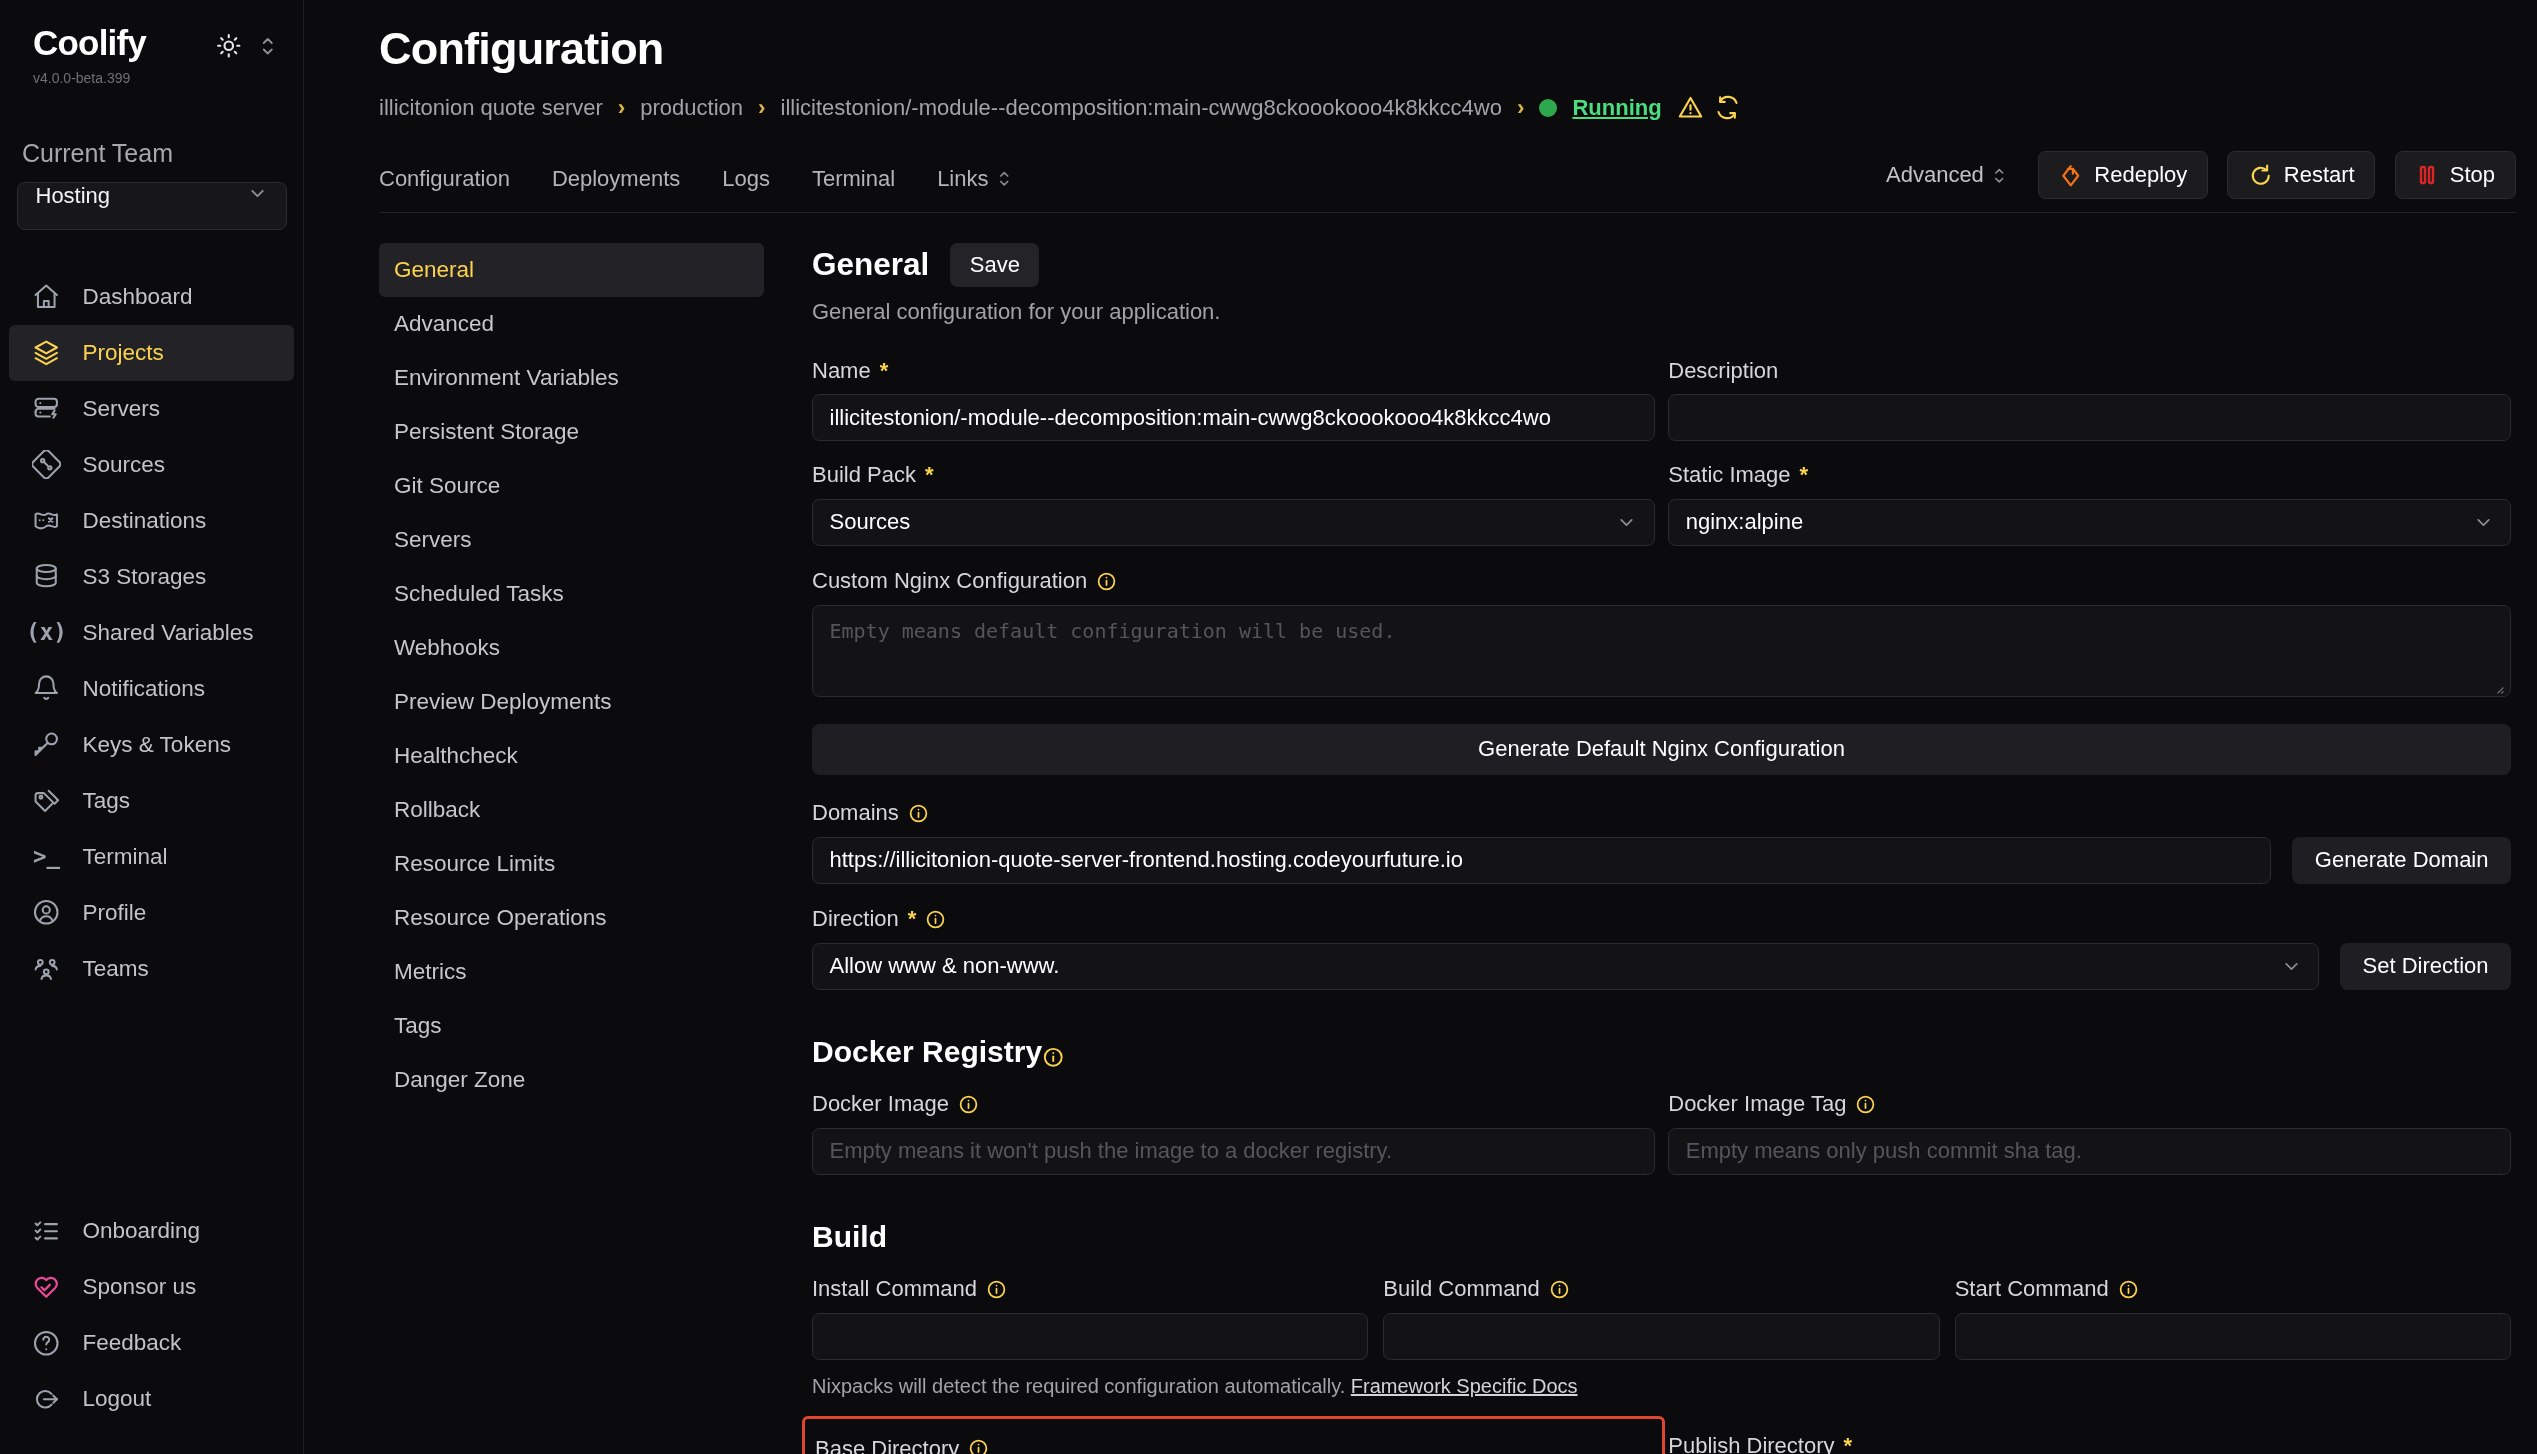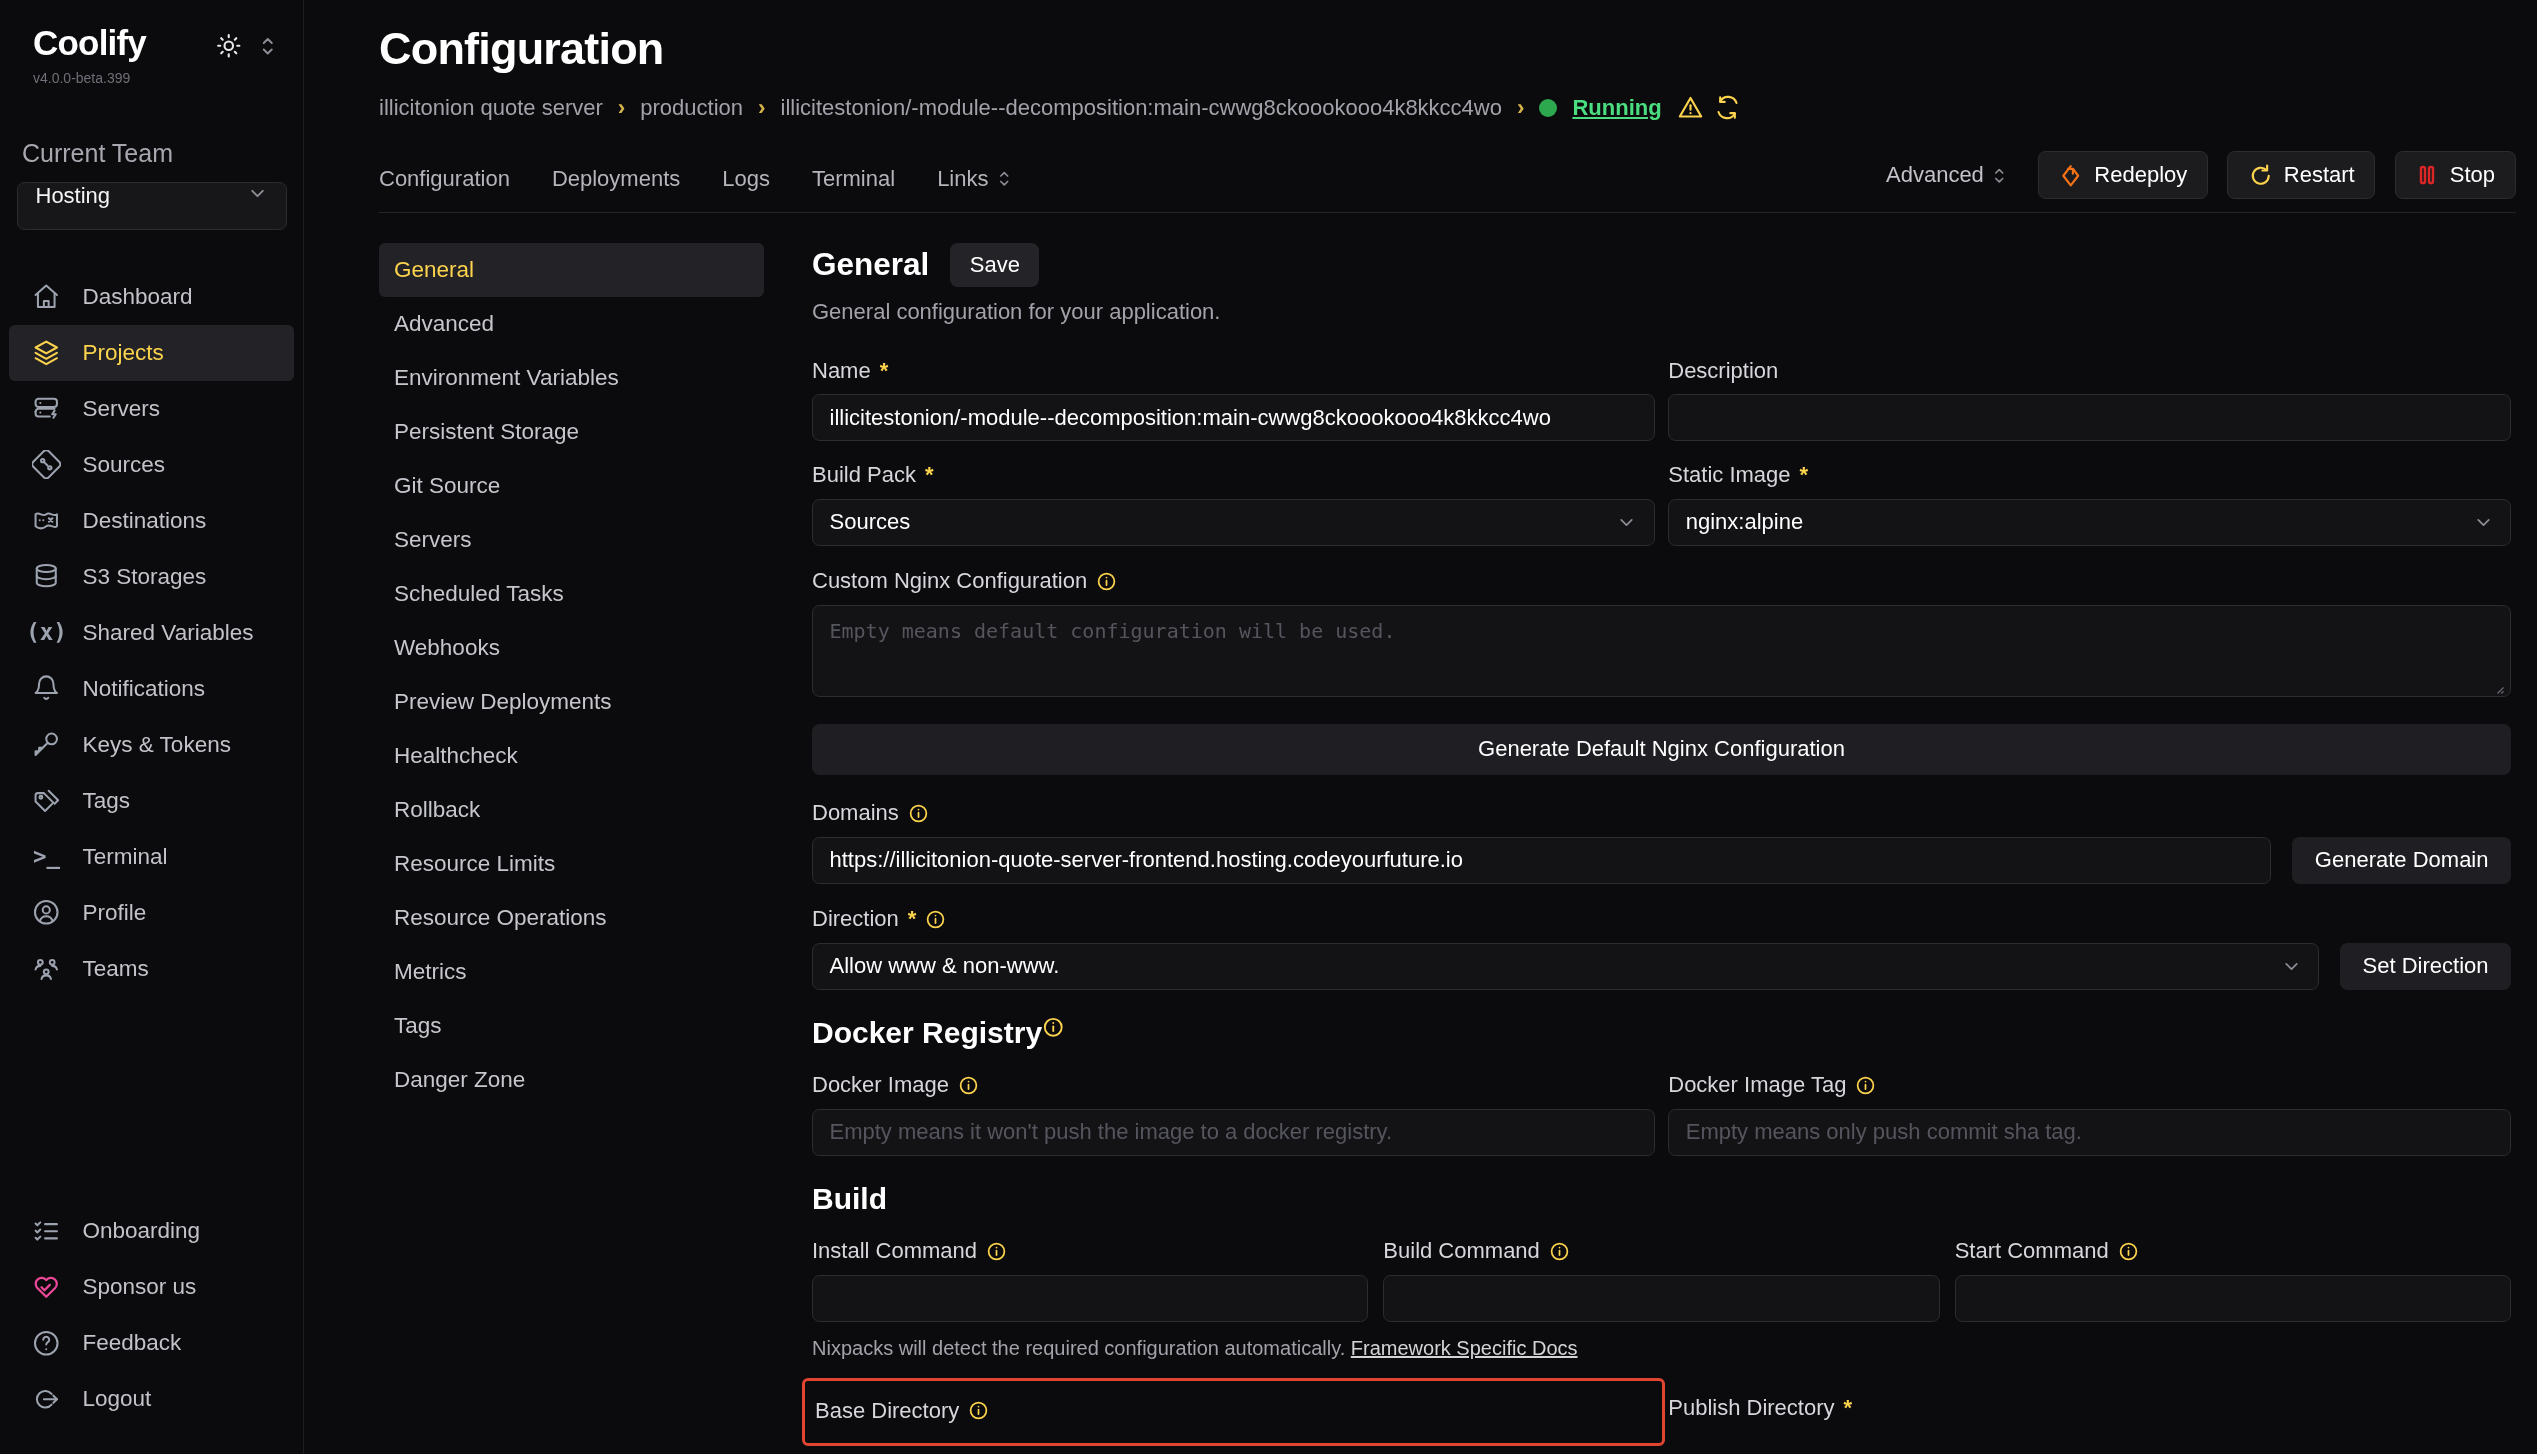--- a/index.html
+++ b/index.html
@@ -112,21 +112,21 @@
   .resize-glyph { position:absolute; right:6px; bottom:7.5px; color:#6a6a72; }
 
   .btn-wide {
     margin-top:21px; width:100%; height:51px; background:#1f1f23; border-radius:7.5px;
     display:flex; align-items:center; justify-content:center; color:#fff; font-size:22px; cursor:pointer;
   }
   .row-btn { display:flex; gap:21px; align-items:center; }
   .row-btn .tin, .row-btn .sel { flex:1; }
   .side-btn { flex:none; height:47px; padding:0 22.5px; background:#1f1f23; border-radius:7.5px; display:flex; align-items:center; color:#fff; font-size:22px; cursor:pointer; white-space:nowrap; }
 
-  .h3-row { display:flex; align-items:flex-start; gap:0; margin-top:26px; }
+  .h3-row { display:flex; align-items:flex-end; gap:0; margin-top:45px; }
   .h3 { font-size:30px; font-weight:700; color:#ffffff; }
 
   .helper { margin-top:15px; font-size:20px; color:#a2a2aa; }
   .helper a { color:#d4d4d8; text-decoration:underline; cursor:pointer; }
 
   .bottom-row { margin-top:35px; display:grid; grid-template-columns:1fr 1fr; column-gap:13.5px; align-items:start; }
   .base-wrap {
     border:3px solid #e2452f; border-radius:6px;
     padding:16.5px 10.5px 19.5px; margin:-16.5px -10.5px 0;
   }

